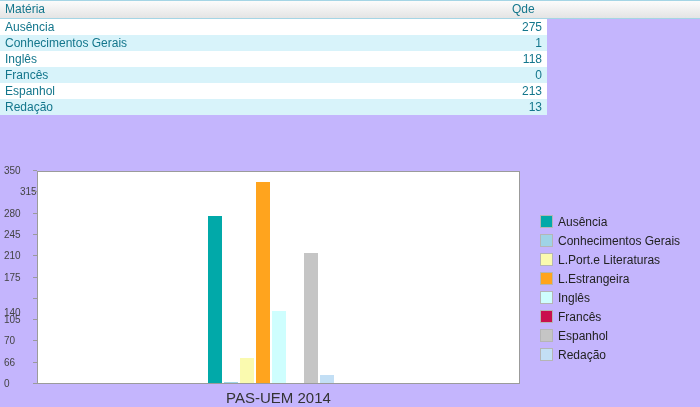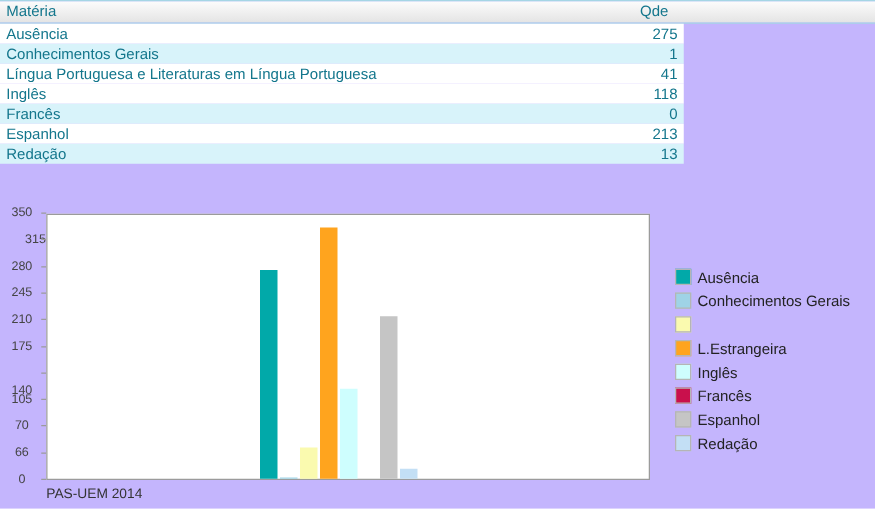--- a/index.html
+++ b/index.html
@@ -18,26 +18,26 @@
   .trow { display:flex; height:16px; line-height:16px; font-size:12px; color:#13768C; background:#fff; }
   .trow.alt { background:#D8F3FA; }
   .c-mat { flex:1; padding-left:5px; white-space:nowrap; overflow:hidden; }
   .c-qde { width:40px; text-align:right; padding-right:5px; }
 
   
   .plot { position:absolute; left:37px; top:171px; width:483px; height:213px;
     border:1px solid #9B9B9B; background:#fff; }
   .bar { position:absolute; bottom:0; width:14px; }
   .yaxis { position:absolute; left:0; top:171px; width:33px; height:213px; }
-  .ytick-label { position:absolute; right:2px; width:27px; text-align:center;
+  .ytick-label { position:absolute; right:2px; width:27px; text-align:left;
     font-size:10px; color:#444; height:12px; line-height:12px; }
   .yticks-marks { position:absolute; left:33px; top:171px; width:4px; height:213px; }
   .tick-mark { position:absolute; left:0; width:4px; height:1px; background:#9B9B9B; }
-  .xlabel { position:absolute; left:37px; top:389px; width:483px; 
-    font-size:11px; color:#333; }
+  .xlabel { position:absolute; left:37px; top:389px; width:483px; text-align:center;
+    font-size:15px; color:#333; }
   .legend { position:absolute; left:540px; top:212px; }
   .legend-item { display:flex; align-items:center; height:19px; }
   .swatch { width:13px; height:13px; border:1px solid #B5B5B5; margin-right:5px; flex:0 0 13px; }
   .legend-label { font-size:12px; color:#222; white-space:nowrap; }
 </style>
 </head>
 <body>
 
 <div class="page">
 
@@ -47,24 +47,20 @@
       <div class="cell-qde">Qde</div>
     </div>
     <div class="grid-body">
         <div class="trow">
           <div class="c-mat">Ausência</div>
           <div class="c-qde">275</div>
         </div>
         <div class="trow alt">
           <div class="c-mat">Conhecimentos Gerais</div>
           <div class="c-qde">1</div>
-        </div>
-        <div class="trow">
-          <div class="c-mat">Língua Portuguesa e Literaturas em Língua Portuguesa</div>
-          <div class="c-qde">41</div>
         </div>
         <div class="trow">
           <div class="c-mat">Inglês</div>
           <div class="c-qde">118</div>
         </div>
         <div class="trow alt">
           <div class="c-mat">Francês</div>
           <div class="c-qde">0</div>
         </div>
         <div class="trow">
@@ -120,20 +116,21 @@
         <div class="legend-item">
           <div class="swatch" style="background: rgb(1, 169, 169);"></div>
           <div class="legend-label">Ausência</div>
         </div>
         <div class="legend-item">
           <div class="swatch" style="background: rgb(159, 211, 230);"></div>
           <div class="legend-label">Conhecimentos Gerais</div>
         </div>
         <div class="legend-item">
           <div class="swatch" style="background: rgb(250, 250, 175);"></div>
+          <div class="legend-label">L.Port.e Literaturas</div>
         </div>
         <div class="legend-item">
           <div class="swatch" style="background: rgb(255, 164, 30);"></div>
           <div class="legend-label">L.Estrangeira</div>
         </div>
         <div class="legend-item">
           <div class="swatch" style="background: rgb(206, 254, 254);"></div>
           <div class="legend-label">Inglês</div>
         </div>
         <div class="legend-item">

